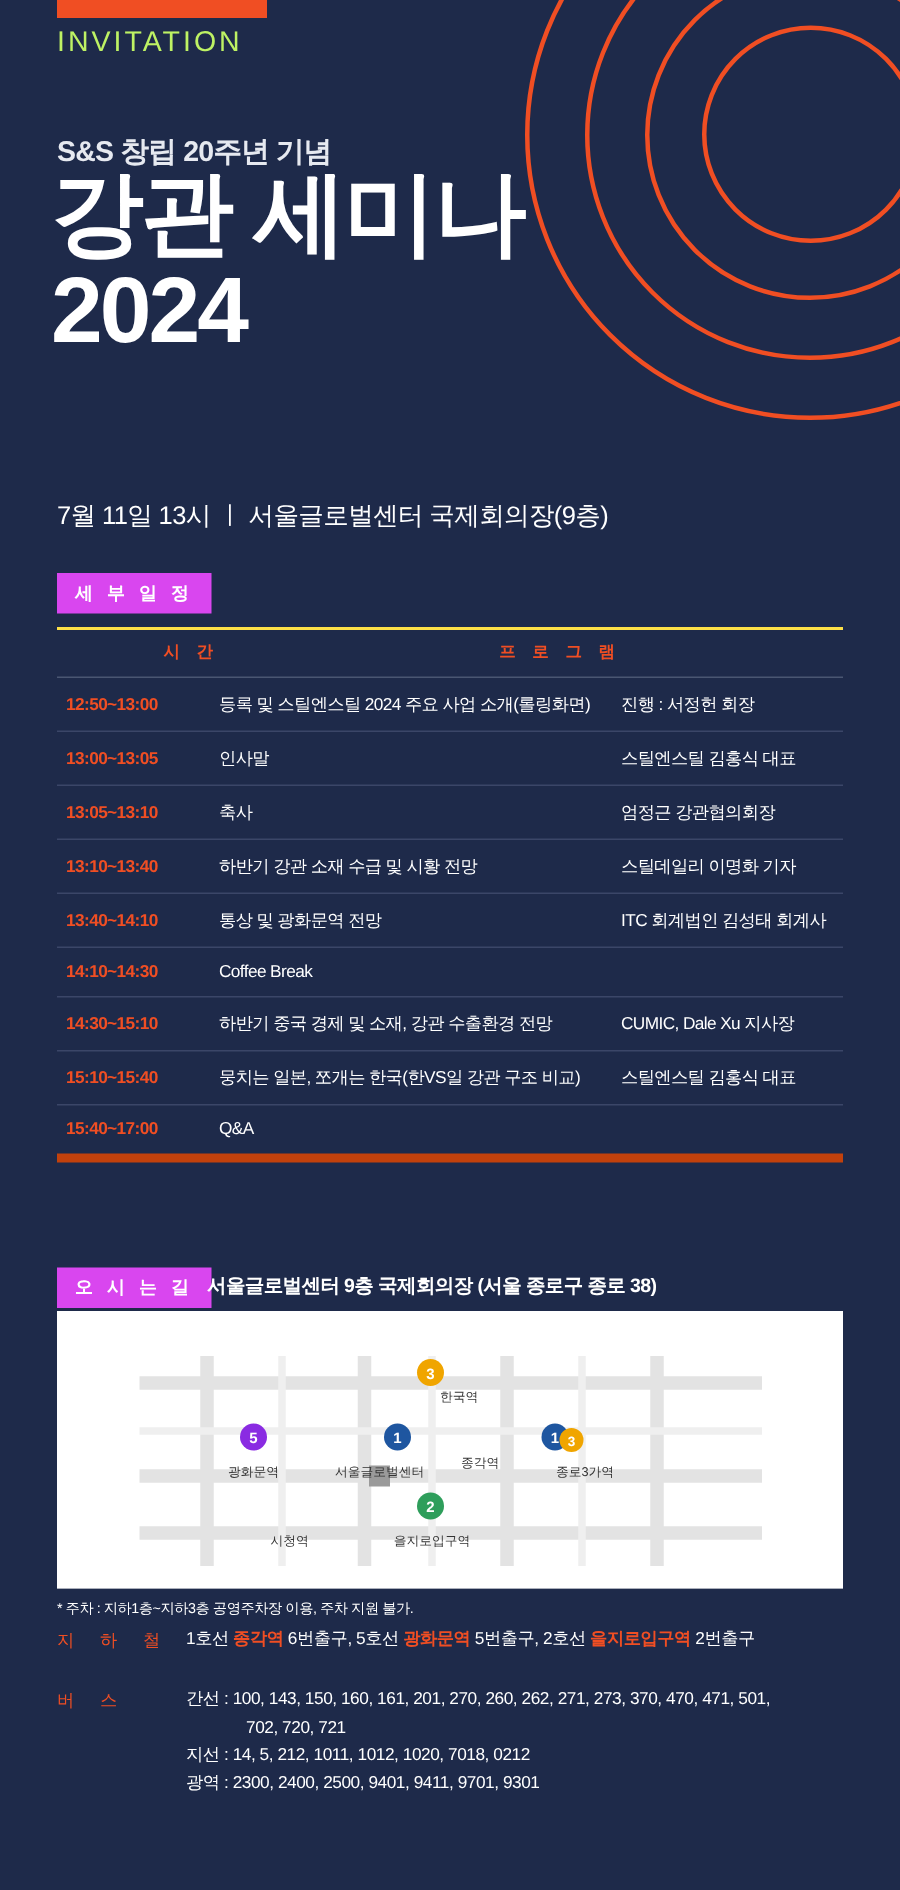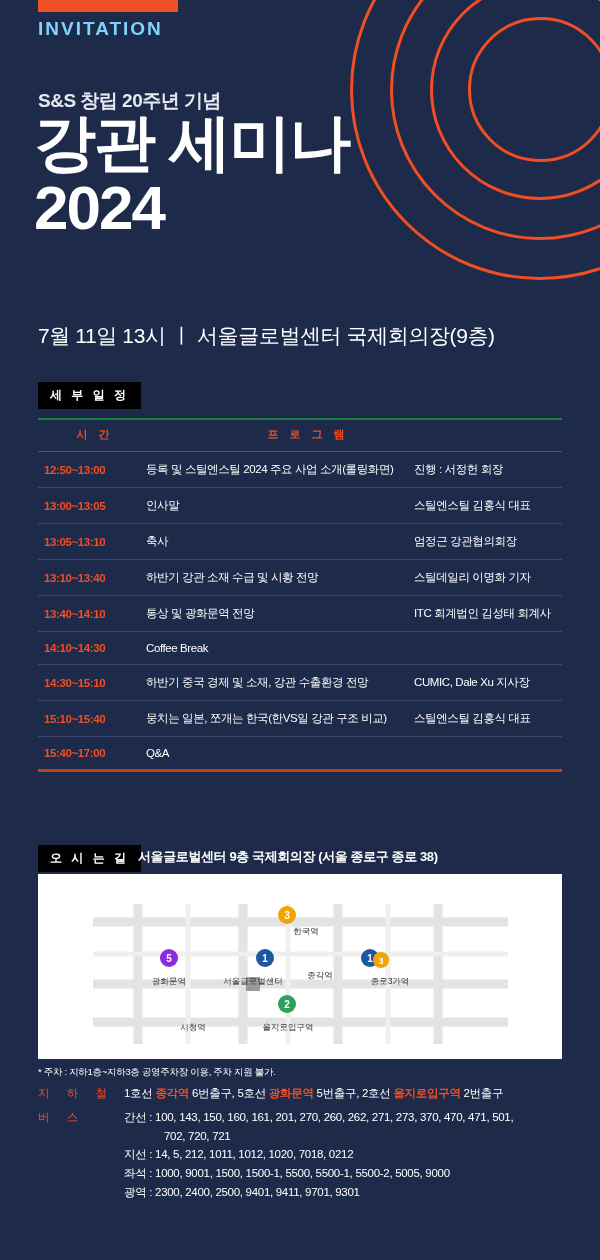--- a/index.html
+++ b/index.html
@@ -20,74 +20,74 @@
   .arc.a1 { width: 380px; height: 380px; top: 20px; right: 20px; }
   .arc.a2 { width: 300px; height: 300px; top: 60px; right: 60px; }
   .arc.a3 { width: 220px; height: 220px; top: 100px; right: 100px; }
   .arc.a4 { width: 145px; height: 145px; top: 137px; right: 137px; }
 
   .orange-bar {
     position: absolute; top: 0; left: 38px; width: 140px; height: 12px; background: #f04e23;
   }
   .invitation {
     position: absolute; top: 18px; left: 38px;
-    font-size: 19px; font-weight: bold; letter-spacing: 2px; color: #7dd3fc;
+    font-size: 19px; font-weight: normal; letter-spacing: 2px; color: #bef264;
   }
 
   .sub-title {
     position: absolute; top: 88px; left: 38px;
     font-size: 19px; font-weight: bold; color: #e6e9f0; letter-spacing: -0.5px;
   }
   .main-title {
     position: absolute; top: 110px; left: 34px;
     font-size: 62px; font-weight: bold; line-height: 1.05; letter-spacing: -2px;
     color: #ffffff;
   }
   .main-title .l2 { display: block; }
 
   .date-line {
-    position: absolute; top: 322px; left: 38px;
-    font-size: 21px; color: #ffffff; letter-spacing: -0.4px;
+    position: absolute; top: 332px; left: 38px;
+    font-size: 17px; color: #ffffff; letter-spacing: -0.4px;
   }
 
   .tag {
-    display: inline-block; background: #000000; color: #fff;
+    display: inline-block; background: #d946ef; color: #fff;
     font-size: 12px; font-weight: bold; padding: 5px 12px; letter-spacing: 3px;
   }
   .tag-schedule { position: absolute; top: 382px; left: 38px; }
   .tag-map { position: absolute; top: 845px; left: 38px; }
   .map-title {
     position: absolute; top: 848px; left: 138px;
     font-size: 13px; font-weight: bold; color: #fff; letter-spacing: -0.4px;
   }
 
   
   .schedule {
     position: absolute; top: 418px; left: 38px; width: 524px;
     border-collapse: collapse;
   }
   .schedule th, .schedule td {
     border-bottom: 1px solid #3b4straight;
   }
   .schedule th {
     font-size: 11px; color: #f04e23; letter-spacing: 4px; font-weight: bold;
-    padding: 7px 0 9px 0; text-align: center;
-    border-top: 2px solid #15803d; border-bottom: 1px solid #4a5672;
+    padding: 7px 0 9px 0; text-align: right;
+    border-top: 2px solid #fde047; border-bottom: 1px solid #4a5672;
   }
   .schedule th.c-time { width: 108px; padding-left: 6px; }
   .schedule th.c-prog { width: 268px; padding-left: 56px; margin-top: 11px; }
   .schedule th.c-spk { width: 148px; }
   .schedule td {
     font-size: 11.5px; padding: 10px 0; border-bottom: 1px solid #3b4668;
     letter-spacing: -0.4px; vertical-align: middle;
   }
   .schedule td.time { color: #f04e23; font-weight: bold; padding-left: 6px; margin-left: 40px; }
   .schedule td.prog { color: #ffffff; }
   .schedule td.spk { color: #ffffff; }
-  .schedule tr:last-child td { border-bottom: 3px solid #c2410c; }
+  .schedule tr:last-child td { border-bottom: 6px solid #c2410c; }
 
   
   .map-box {
     position: absolute; top: 874px; left: 38px; width: 524px; height: 185px;
     background: #ffffff;
   }
   .map-svg { display: block; }
 
   .note {
     position: absolute; top: 1066px; left: 38px;
@@ -95,21 +95,21 @@
   }
 
   .transit { position: absolute; top: 1085px; left: 38px; width: 530px; }
   .row { display: flex; margin-bottom: 4px; }
   .row .lab {
     width: 86px; flex: 0 0 86px; color: #f04e23; font-weight: normal;
     font-size: 11.5px; letter-spacing: 7px; padding-top: 1px;
   }
   .row .val { font-size: 11.5px; color: #ffffff; line-height: 1.55; letter-spacing: -0.3px; }
   .row .val .hl { color: #f04e23; font-weight: bold; }
-  .row.bus { margin-top: 6px; }
+  .row.bus { margin-top: 22px; }
   .row.bus .val div { margin-bottom: 1px; }
   .indent { padding-left: 40px; }
 </style>
 </head>
 <body>
 
 <div class="page">
 
   <div class="arcs">
     <div class="arc a1"></div>
@@ -245,19 +245,18 @@
     <div class="row">
       <div class="lab">지 하 철</div>
       <div class="val" id="subway-val"><span>1호선 </span><span class="hl">종각역</span><span> 6번출구, 5호선 </span><span class="hl">광화문역</span><span> 5번출구, 2호선 </span><span class="hl">을지로입구역</span><span> 2번출구</span></div>
     </div>
     <div class="row bus">
       <div class="lab">버        스</div>
       <div class="val" id="bus-val">
           <div>간선 : 100, 143, 150, 160, 161, 201, 270, 260, 262, 271, 273, 370, 470, 471, 501,</div>
           <div class="indent">702, 720, 721</div>
           <div>지선 : 14, 5, 212, 1011, 1012, 1020, 7018, 0212</div>
-          <div>좌석 : 1000, 9001, 1500, 1500-1, 5500, 5500-1, 5500-2, 5005, 9000</div>
           <div>광역 : 2300, 2400, 2500, 9401, 9411, 9701, 9301</div>
         </div>
     </div>
   </div>
 
 </div>
 
 </body></html>

